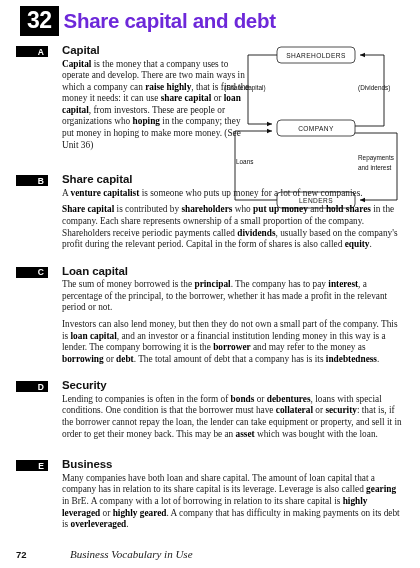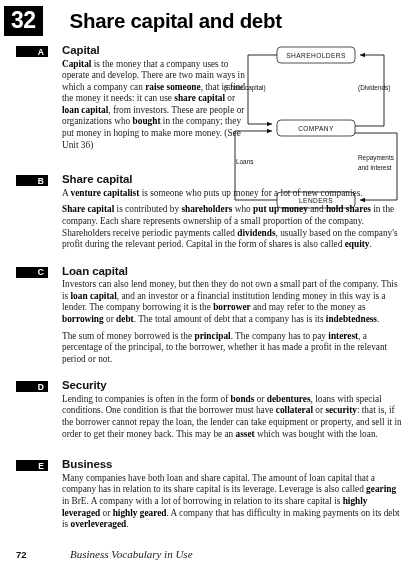--- a/index.html
+++ b/index.html
@@ -8,33 +8,33 @@
     width: 420px; height: 568px;
     background: #ffffff;
     font-family: "Liberation Serif", serif;
     color: #161616;
     overflow: hidden;
     position: relative;
   }
   .page { position: relative; width: 420px; height: 568px; padding: 0; }
 
   
-  .header { display: flex; align-items: center; padding: 6px 0 0 4px; text-align: center; }
+  .header { display: flex; align-items: center; padding: 6px 0 0 20px; text-align: center; }
   .unit-badge {
     background: #000; color: #fff;
     font-family: "Liberation Sans", sans-serif;
     font-weight: bold; font-size: 23px; line-height: 1;
     padding: 3px 7px 4px 7px;
     letter-spacing: -0.5px;
   }
   .unit-title {
     font-family: "Liberation Sans", sans-serif;
     font-size: 20.5px; font-weight: bold;
-    margin-left: 27px; letter-spacing: -0.3px;
-    color: #000000;
+    margin-left: 5px; letter-spacing: -0.3px;
+    color: #6d28d9;
   }
 
   
   .section { position: relative; margin: 0; padding: 0 16px 0 16px; }
   .sec-head { display: flex; align-items: flex-start; }
   .letter-badge {
     background: #000; color: #fff;
     font-family: "Liberation Sans", sans-serif;
     font-size: 8.5px; font-weight: bold;
     width: 32px; height: 11px;
@@ -94,21 +94,21 @@
     <div class="unit-badge">32</div>
     <div class="unit-title">Share capital and debt</div>
   </div>
 
   <div class="section" style="margin-top:8px;">
     <div class="sec-head">
       <div class="letter-badge">A</div>
       <div class="sec-title">Capital</div>
     </div>
     <div class="sec-body narrow">
-      <p><b>Capital</b> is the money that a company uses to operate and develop. There are two main ways in which a company can <b>raise someone</b>, that is find the money it needs: it can use <b>share capital</b> or <b>loan capital</b>, from investors. These are people or organizations who <b>bought</b> in the company; they put money in hoping to make more money. (See Unit 36)</p>
+      <p><b>Capital</b> is the money that a company uses to operate and develop. There are two main ways in which a company can <b>raise highly</b>, that is find the money it needs: it can use <b>share capital</b> or <b>loan capital</b>, from investors. These are people or organizations who <b>hoping</b> in the company; they put money in hoping to make more money. (See Unit 36)</p>
     </div>
   </div>
 
   <div class="diagram">
     <svg width="186" height="172" viewBox="0 0 186 172" xmlns="http://www.w3.org/2000/svg">
       <defs>
         <marker id="ah" markerWidth="7" markerHeight="7" refX="6" refY="3" orient="auto" markerUnits="strokeWidth">
           <path d="M0,0.4 L6,3 L0,5.6 z" fill="#111"></path>
         </marker>
       </defs>
@@ -147,22 +147,22 @@
       <p><b>Share capital</b> is contributed by <b>shareholders</b> who <b>put up money</b> and <b>hold shares</b> in the company. Each share represents ownership of a small proportion of the company. Shareholders receive periodic payments called <b>dividends</b>, usually based on the company's profit during the relevant period. Capital in the form of shares is also called <b>equity</b>.</p>
     </div>
   </div>
 
   <div class="section" style="margin-top:14px;">
     <div class="sec-head">
       <div class="letter-badge">C</div>
       <div class="sec-title">Loan capital</div>
     </div>
     <div class="sec-body">
+      <p>The sum of money borrowed is the <b>principal</b>. The company has to pay <b>interest</b>, a percentage of the principal, to the borrower, whether it has made a profit in the relevant period or not.</p>
       <p>Investors can also lend money, but then they do not own a small part of the company. This is <b>loan capital</b>, and an investor or a financial institution lending money in this way is a lender. The company borrowing it is the <b>borrower</b> and may refer to the money as <b>borrowing</b> or <b>debt</b>. The total amount of debt that a company has is its <b>indebtedness</b>.</p>
-      <p>The sum of money borrowed is the <b>principal</b>. The company has to pay <b>interest</b>, a percentage of the principal, to the borrower, whether it has made a profit in the relevant period or not.</p>
     </div>
   </div>
 
   <div class="section" style="margin-top:14px;">
     <div class="sec-head">
       <div class="letter-badge">D</div>
       <div class="sec-title">Security</div>
     </div>
     <div class="sec-body">
       <p>Lending to companies is often in the form of <b>bonds</b> or <b>debentures</b>, loans with special conditions. One condition is that the borrower must have <b>collateral</b> or <b>security</b>: that is, if the borrower cannot repay the loan, the lender can take equipment or property, and sell it in order to get their money back. This may be an <b>asset</b> which was bought with the loan.</p>

